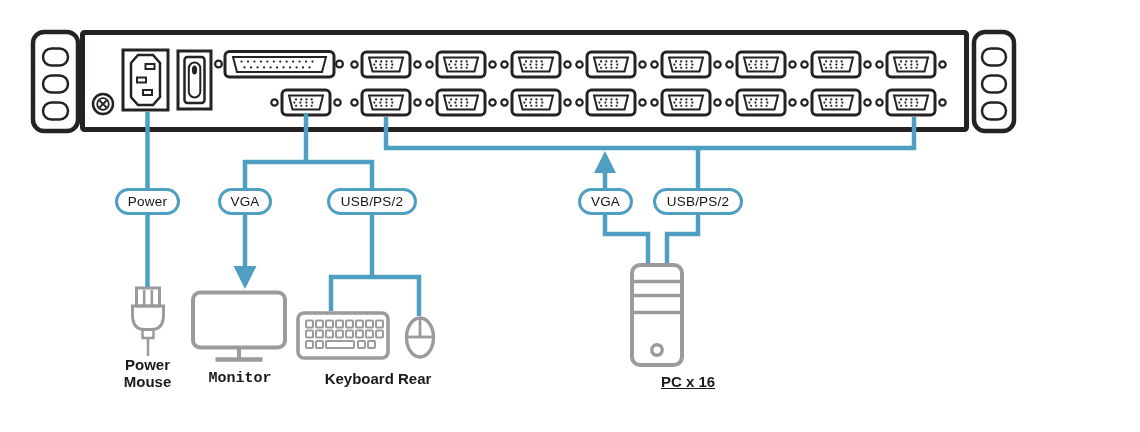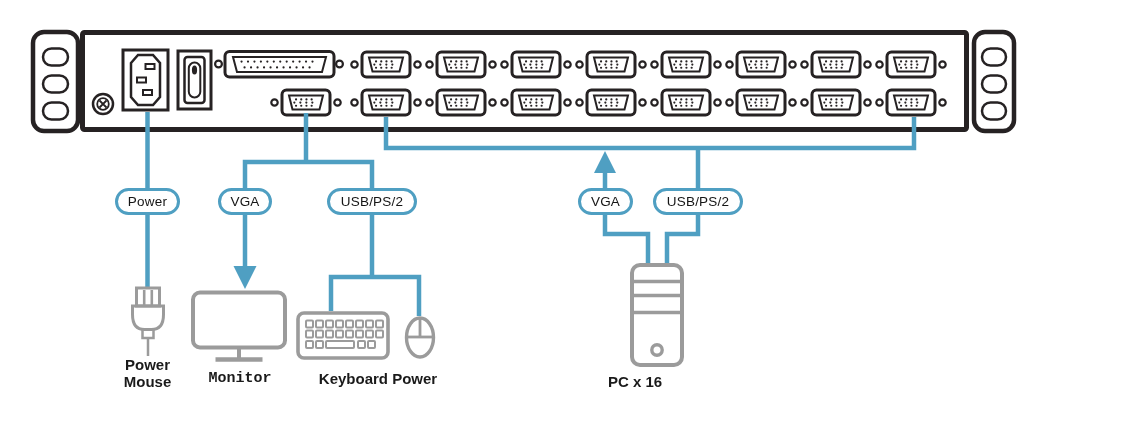--- a/index.html
+++ b/index.html
@@ -199,17 +199,17 @@
   </div>
   <div class="pill" style="left:653px;top:188px;width:90px;">
     <span>USB/PS/2</span>
   </div>
 
   <div class="dev-label" style="left:105px;top:356px;width:85px;">
     <div>Power</div>
     <div>Mouse</div>
   </div>
   <div class="dev-label" style="left:195px;top:370px;width:90px;font-family:Liberation Mono, monospace;">Monitor</div>
-  <div class="dev-label" style="left:298px;top:370px;width:160px;">Keyboard Power</div>
-  <div class="dev-label" style="left:585px;top:373px;width:100px;">PC x 16</div>
+  <div class="dev-label" style="left:298px;top:370px;width:160px;">Keyboard Rear</div>
+  <div class="dev-label" style="left:638px;top:373px;width:100px;text-decoration:underline;">PC x 16</div>
 
 
 </div>
 
 </body></html>

